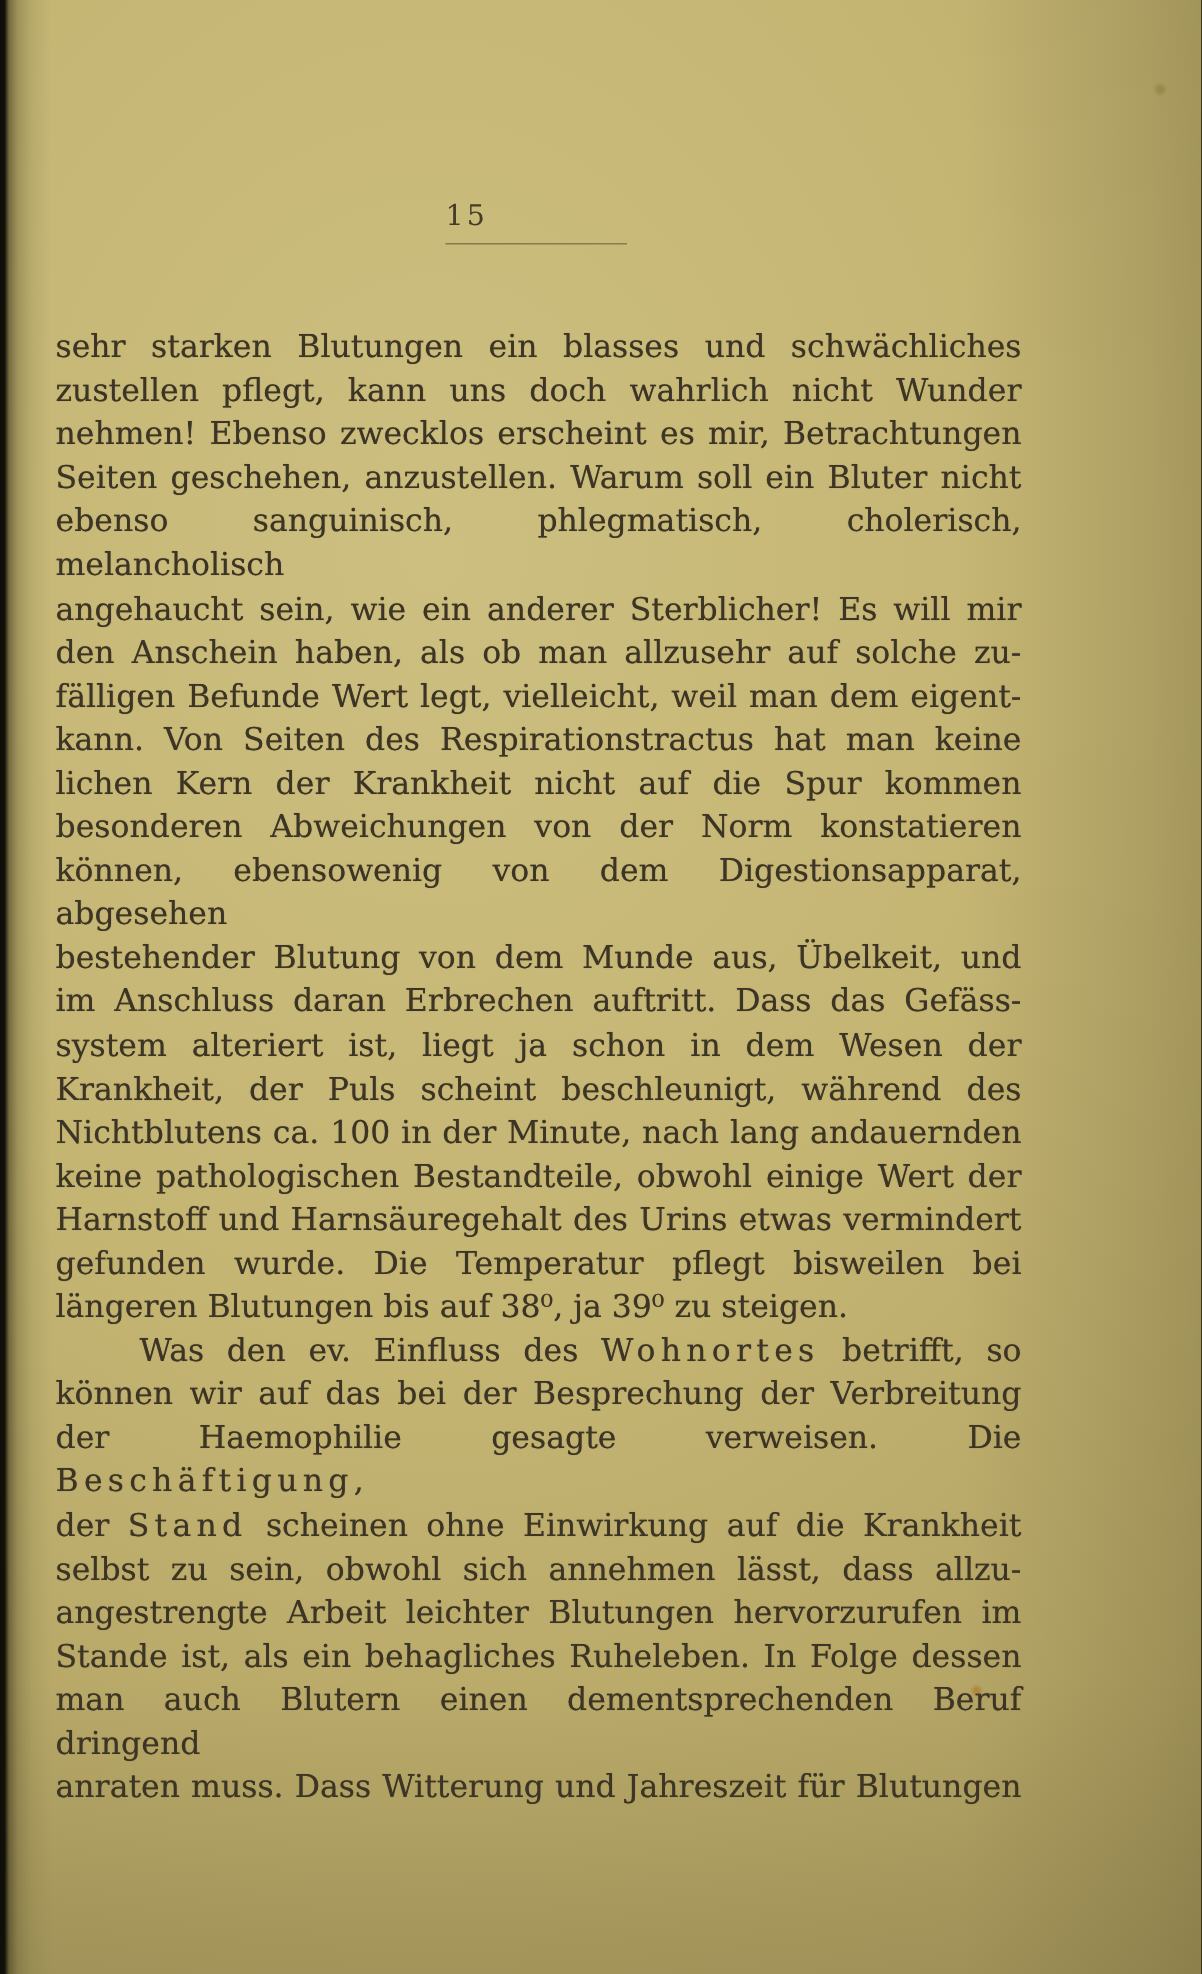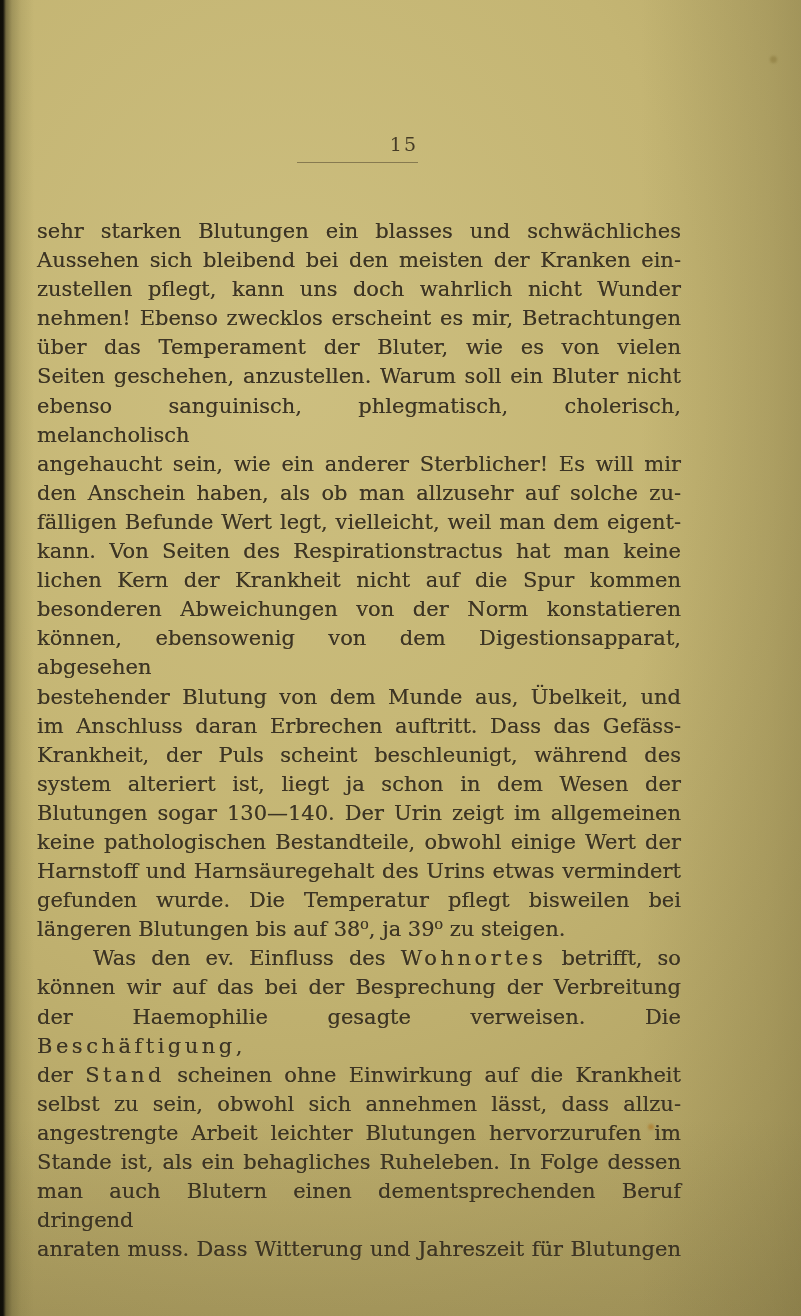--- a/index.html
+++ b/index.html
@@ -27,21 +27,21 @@
       rgba(120,112,62,0) 34px);
   }
   .speck {
     position: absolute; border-radius: 50%;
     filter: blur(1px);
   }
   .speck-1 { left: 648px; top: 1124px; width: 6px; height: 6px; background: rgba(172,112,30,.55); }
   .speck-2 { left: 770px; top: 56px;  width: 7px; height: 7px; background: rgba(120,100,40,.35); }
   .pagenum-wrap {
     position: absolute; left: 297px; top: 133px; width: 121px;
-    text-align: right;
+    text-align: left;
     padding-bottom: 7px;
     border-bottom: 1px solid rgba(80,70,45,.55);
   }
   .pagenum-wrap span {
     font-size: 19px;
     letter-spacing: 2px;
     color: #463c26;
   }
   main.page-text {
     position: absolute; left: 37px; top: 185px; width: 644px;
@@ -68,38 +68,36 @@
   <div class="gutter"></div>
   <div class="speck speck-1"></div>
   <div class="speck speck-2"></div>
 
   <div class="pagenum-wrap">
     <span>15</span>
   </div>
 
   <main class="page-text">
       <div class="line"><span>sehr starken Blutungen ein blasses und schwächliches</span></div>
-      <div class="line"><span>Aussehen sich bleibend bei den meisten der Kranken ein-</span></div>
       <div class="line"><span>zustellen pflegt, kann uns doch wahrlich nicht Wunder</span></div>
       <div class="line"><span>nehmen!  Ebenso zwecklos erscheint es mir, Betrachtungen</span></div>
-      <div class="line"><span>über das Temperament der Bluter, wie es von vielen</span></div>
       <div class="line"><span>Seiten geschehen, anzustellen.  Warum soll ein Bluter nicht</span></div>
       <div class="line"><span>ebenso sanguinisch, phlegmatisch, cholerisch, melancholisch</span></div>
       <div class="line"><span>angehaucht sein, wie ein anderer Sterblicher!  Es will mir</span></div>
       <div class="line"><span>den Anschein haben, als ob man allzusehr auf solche zu-</span></div>
       <div class="line"><span>fälligen Befunde Wert legt, vielleicht, weil man dem eigent-</span></div>
       <div class="line"><span>kann.  Von Seiten des Respirationstractus hat man keine</span></div>
       <div class="line"><span>lichen Kern der Krankheit nicht auf die Spur kommen</span></div>
       <div class="line"><span>besonderen Abweichungen von der Norm konstatieren</span></div>
       <div class="line"><span>können, ebensowenig von dem Digestionsapparat, abgesehen</span></div>
       <div class="line"><span>bestehender Blutung von dem Munde aus, Übelkeit, und</span></div>
       <div class="line"><span>im Anschluss daran Erbrechen auftritt.  Dass das Gefäss-</span></div>
+      <div class="line"><span>system alteriert ist, liegt ja schon in dem Wesen der</span></div>
       <div class="line"><span>Krankheit, der Puls scheint beschleunigt, während des</span></div>
-      <div class="line"><span>system alteriert ist, liegt ja schon in dem Wesen der</span></div>
-      <div class="line"><span>Blutungen sogar 130—140.  Der Urin zeigt im allgemeinen</span></div>
+      <div class="line"><span>Nichtblutens ca. 100 in der Minute, nach lang andauernden</span></div>
       <div class="line"><span>keine pathologischen Bestandteile, obwohl einige Wert der</span></div>
       <div class="line"><span>Harnstoff und Harnsäuregehalt des Urins etwas vermindert</span></div>
       <div class="line"><span>gefunden wurde.  Die Temperatur pflegt bisweilen bei</span></div>
       <div class="line no-just"><span>längeren Blutungen bis auf 38⁰, ja 39⁰ zu steigen.</span></div>
       <div class="line indent"><span>Was den ev. Einfluss des </span><span class="sperr">Wohnortes</span><span> betrifft, so</span></div>
       <div class="line"><span>können wir auf das bei der Besprechung der Verbreitung</span></div>
       <div class="line"><span>der Haemophilie gesagte verweisen.  Die </span><span class="sperr">Beschäftigung</span><span>,</span></div>
       <div class="line"><span>der </span><span class="sperr">Stand</span><span> scheinen ohne Einwirkung auf die Krankheit</span></div>
       <div class="line"><span>selbst zu sein, obwohl sich annehmen lässt, dass allzu-</span></div>
       <div class="line"><span>angestrengte Arbeit leichter Blutungen hervorzurufen im</span></div>

